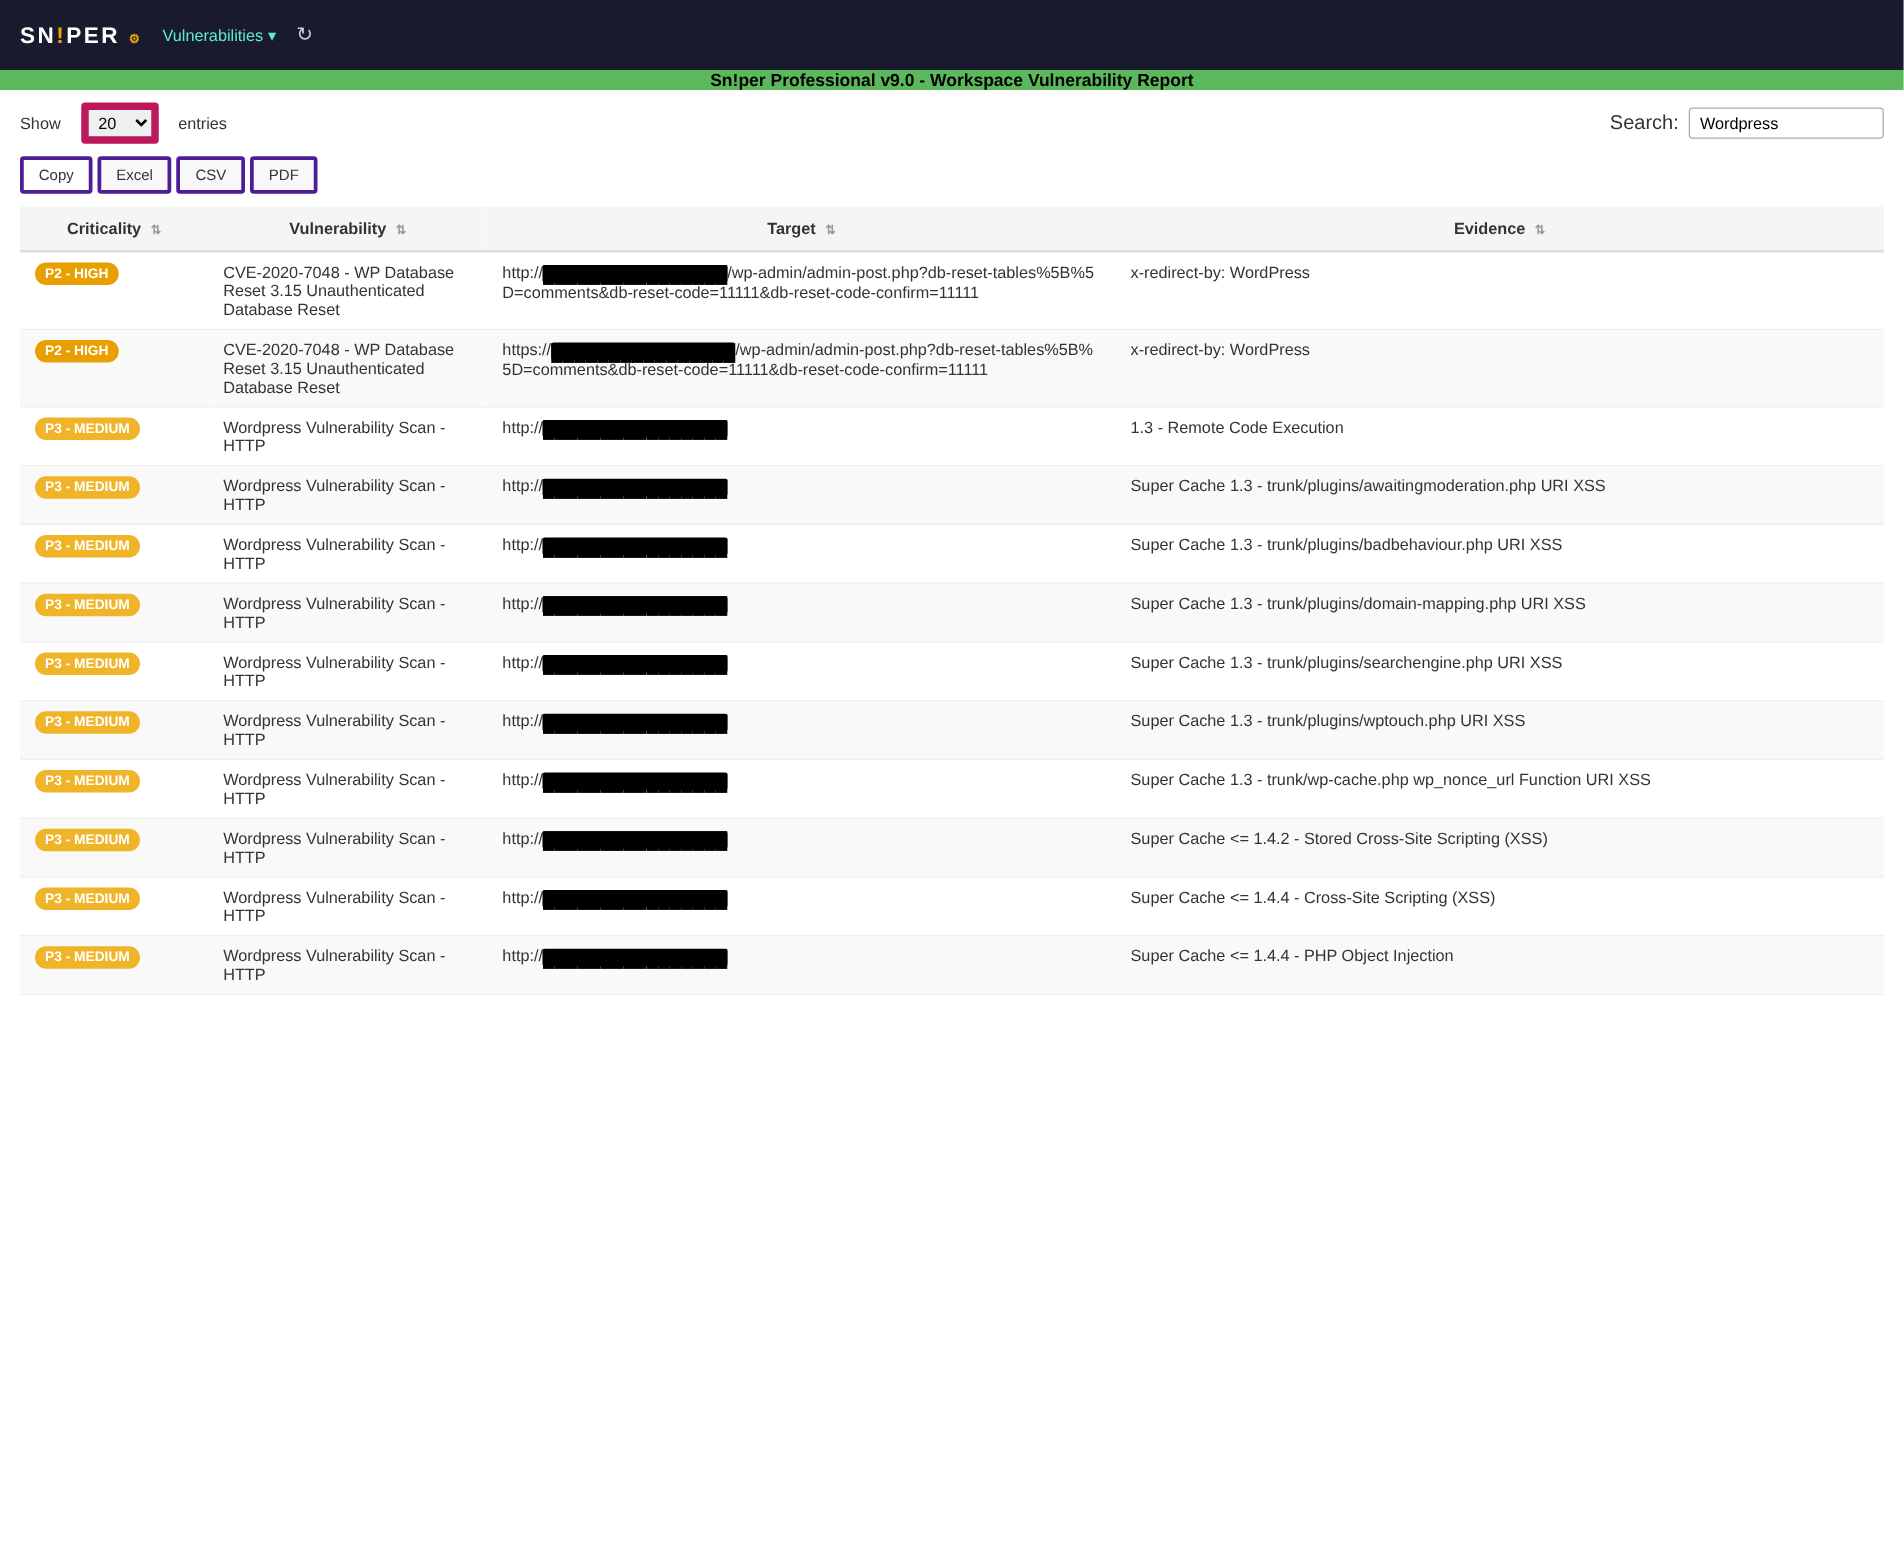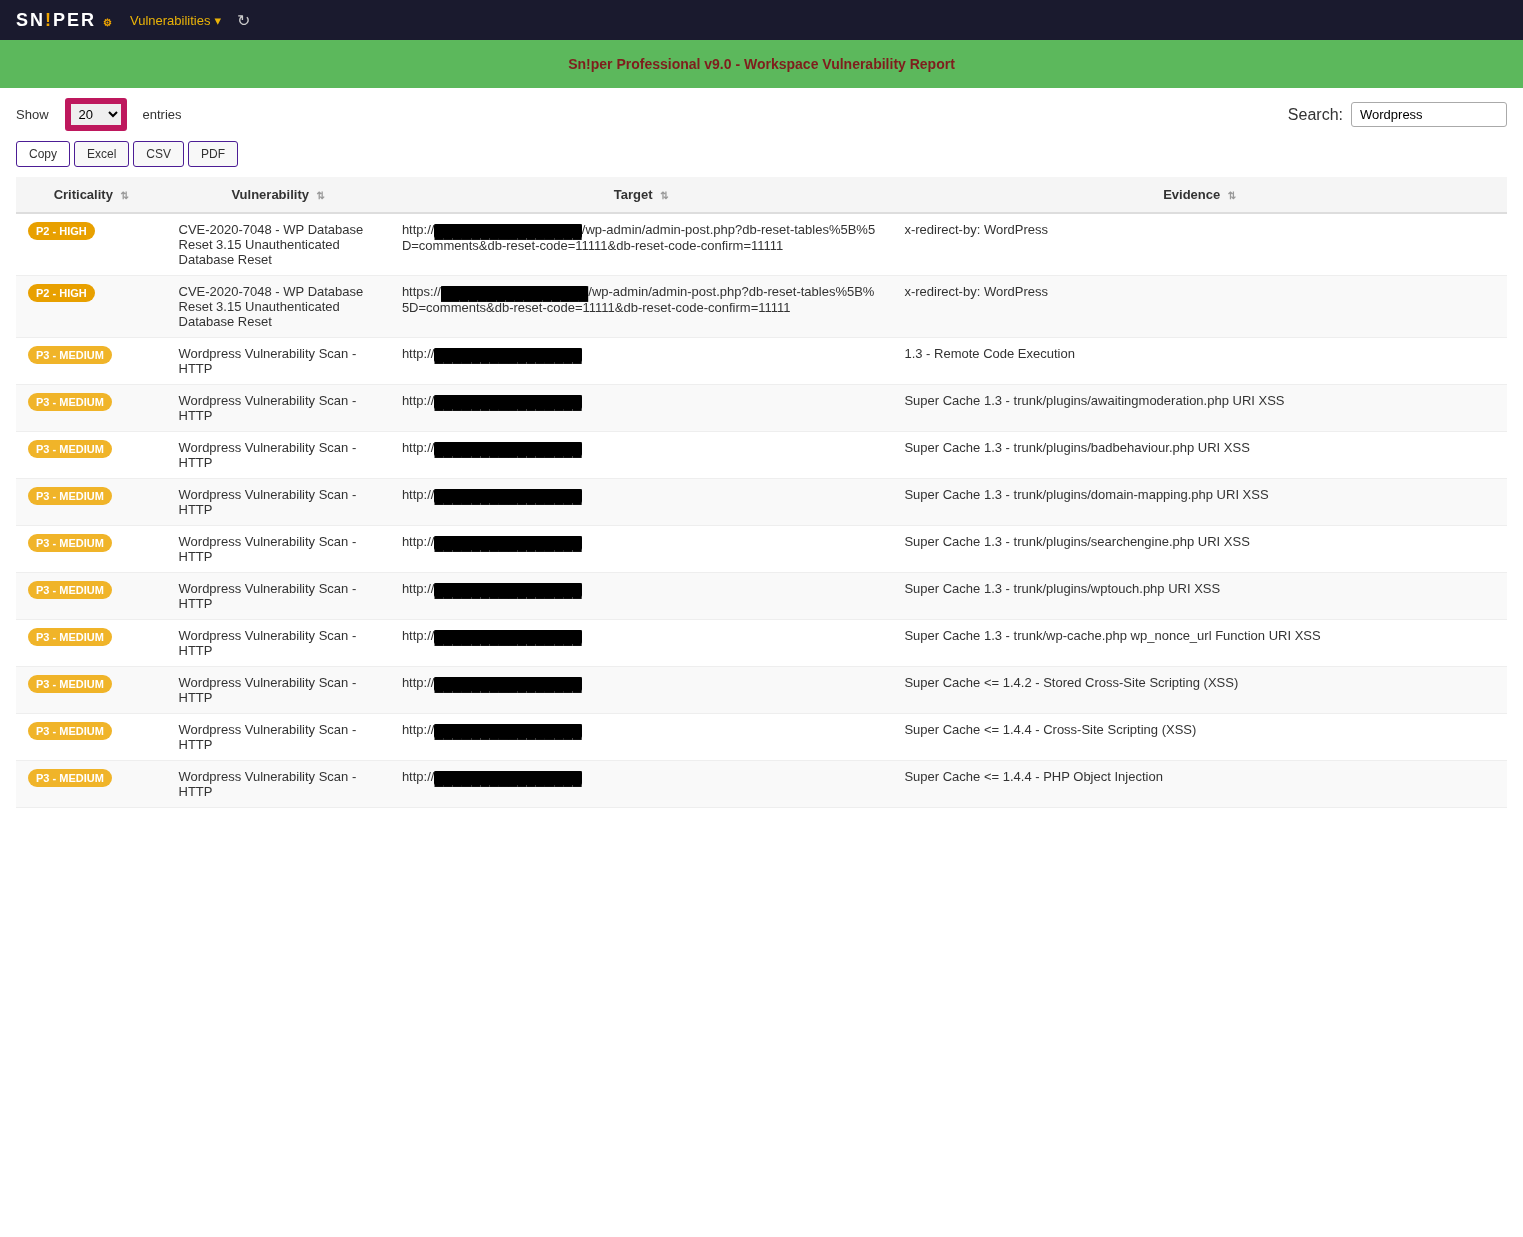--- a/index.html
+++ b/index.html
@@ -4,52 +4,52 @@
   <style>
     * { box-sizing: border-box; margin: 0; padding: 0; }
     body { font-family: Arial, sans-serif; font-size: 13px; background: #fff; color: #333; }
 
     
     .top-nav {
       background: #1a1a2e;
       display: flex;
       align-items: center;
       padding: 0 16px;
-      height: 40px;
+      height: 56px;
       gap: 16px;
     }
     .sniper-logo {
       color: #fff;
       font-weight: bold;
       font-size: 18px;
       letter-spacing: 2px;
     }
     .sniper-logo span {
       color: #f0a500;
     }
     .nav-item {
-      color: #eab308;
+      color: #5eead4;
       font-size: 13px;
       cursor: pointer;
       display: flex;
       align-items: center;
       gap: 4px;
     }
     .refresh-icon {
       color: #ccc;
       cursor: pointer;
       font-size: 16px;
     }
 
     
     .banner {
       background: #5cb85c;
-      color: #7f1d1d;
+      color: #000000;
       text-align: center;
-      padding: 16px;
+      padding: 0;
       font-size: 14px;
       font-weight: bold;
     }
 
     
     .controls-row {
       display: flex;
       align-items: center;
       padding: 10px 16px;
       gap: 16px;
@@ -76,21 +76,21 @@
       width: 156px;
     }
 
     
     .export-row {
       display: flex;
       padding: 0 16px 10px 16px;
       gap: 4px;
     }
     .export-btn {
-      border: 1px solid #4c1d95;
+      border: 3px solid #4c1d95;
       background: #f8f8f8;
       border-radius: 3px;
       padding: 5px 12px;
       font-size: 12px;
       cursor: pointer;
       color: #333;
     }
     .export-btn.active, .export-btn:first-child {
       background: #fff;
     }

